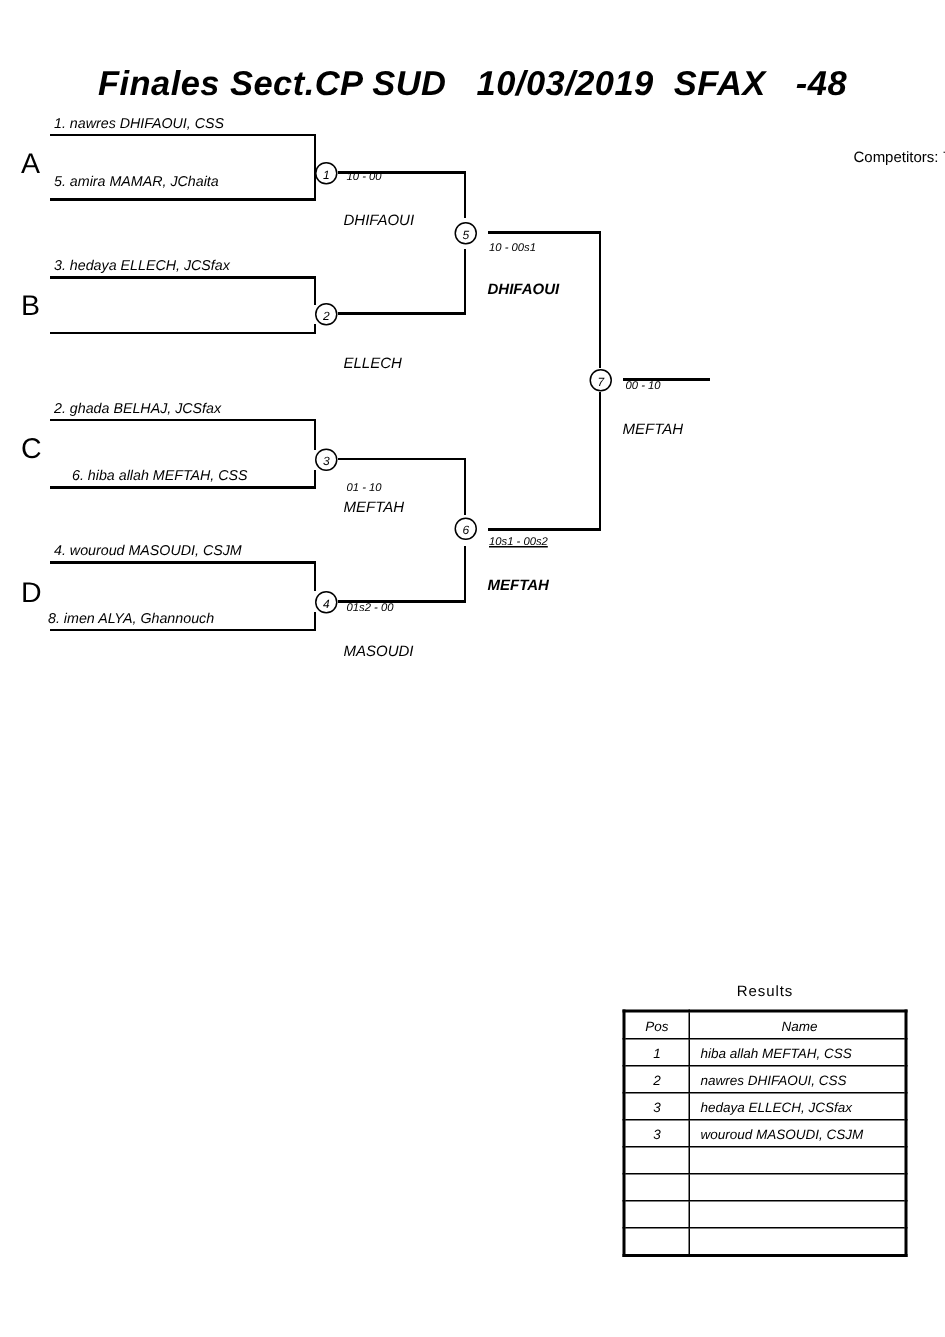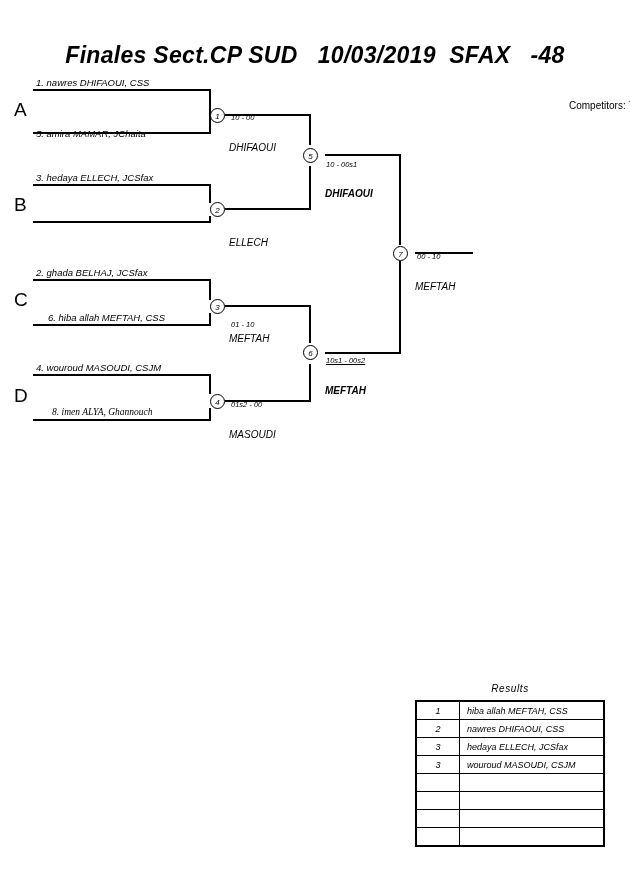--- a/index.html
+++ b/index.html
@@ -103,25 +103,23 @@
   
   .results-wrap {
     position: absolute;
     left: 415px;
     top: 656px;
     width: 190px;
   }
   .results-caption {
     text-align: center;
     font-size: 10px;
-    font-style: italic;
     letter-spacing: 0.6px;
     margin-bottom: 6px;
     white-space: pre;
-    margin-top: 27px;
   }
   table.results {
     border-collapse: collapse;
     width: 190px;
     border: 2px solid #000;
     table-layout: fixed;
   }
   table.results td, table.results th {
     border: 1px solid #000;
     height: 17px;
@@ -181,27 +179,27 @@
       <path d="M415,253 L473,253"></path>
     </g>
   </svg>
 
   <div class="group-letter" style="left:14px; top:99px;">A</div>
   <div class="group-letter" style="left:14px; top:194px;">B</div>
   <div class="group-letter" style="left:14px; top:289px;">C</div>
   <div class="group-letter" style="left:14px; top:385px;">D</div>
 
   <div class="entry" style="left:36px; top:77px;">1. nawres DHIFAOUI, CSS</div>
-  <div class="entry" style="left:36px; top:128px;">5. amira MAMAR, JChaita</div>
+  <div class="entry" style="left:36px; top:116px;">5. amira MAMAR, JChaita</div>
   <div class="entry" style="left:36px; top:172px;">3. hedaya ELLECH, JCSfax</div>
   <div class="entry" style="left:36px; top:209px;"></div>
   <div class="entry" style="left:36px; top:267px;">2. ghada BELHAJ, JCSfax</div>
   <div class="entry" style="left:48px; top:312px;">6. hiba allah MEFTAH, CSS</div>
   <div class="entry" style="left:36px; top:362px;">4. wouroud MASOUDI, CSJM</div>
-  <div class="entry" style="left:52px; top:407px;font-family:Liberation Serif, serif;">8. imen ALYA, Ghannouch</div>
+  <div class="entry" style="left:32px; top:407px;">8. imen ALYA, Ghannouch</div>
 
   <div class="match-num" style="left:210px; top:108px;">1</div>
   <div class="match-num" style="left:210px; top:202px;">2</div>
   <div class="match-num" style="left:210px; top:299px;">3</div>
   <div class="match-num" style="left:210px; top:394px;">4</div>
   <div class="match-num" style="left:303px; top:148px;">5</div>
   <div class="match-num" style="left:303px; top:345px;">6</div>
   <div class="match-num" style="left:393px; top:246px;">7</div>
 
   <div class="winner" style="left:229px; top:97px;">DHIFAOUI</div>
@@ -222,20 +220,24 @@
   <div class="winner bold" style="left:325px; top:340px;">MEFTAH</div>
   <div class="score" style="left:326px; top:356px;text-decoration:underline;">10s1 - 00s2</div>
 
   <div class="winner" style="left:415px; top:236px;">MEFTAH</div>
   <div class="score" style="left:417px; top:252px;">00 - 10</div>
 
   <div class="results-wrap">
     <div class="results-caption">Results</div>
     <table class="results">
       <tbody>
+        <tr class="header">
+          <td class="col-pos">Pos</td>
+          <td class="col-name">Name</td>
+        </tr>
         <tr>
           <td class="col-pos">1</td>
           <td class="col-name">hiba allah MEFTAH, CSS</td>
         </tr>
         <tr>
           <td class="col-pos">2</td>
           <td class="col-name">nawres DHIFAOUI, CSS</td>
         </tr>
         <tr>
           <td class="col-pos">3</td>

